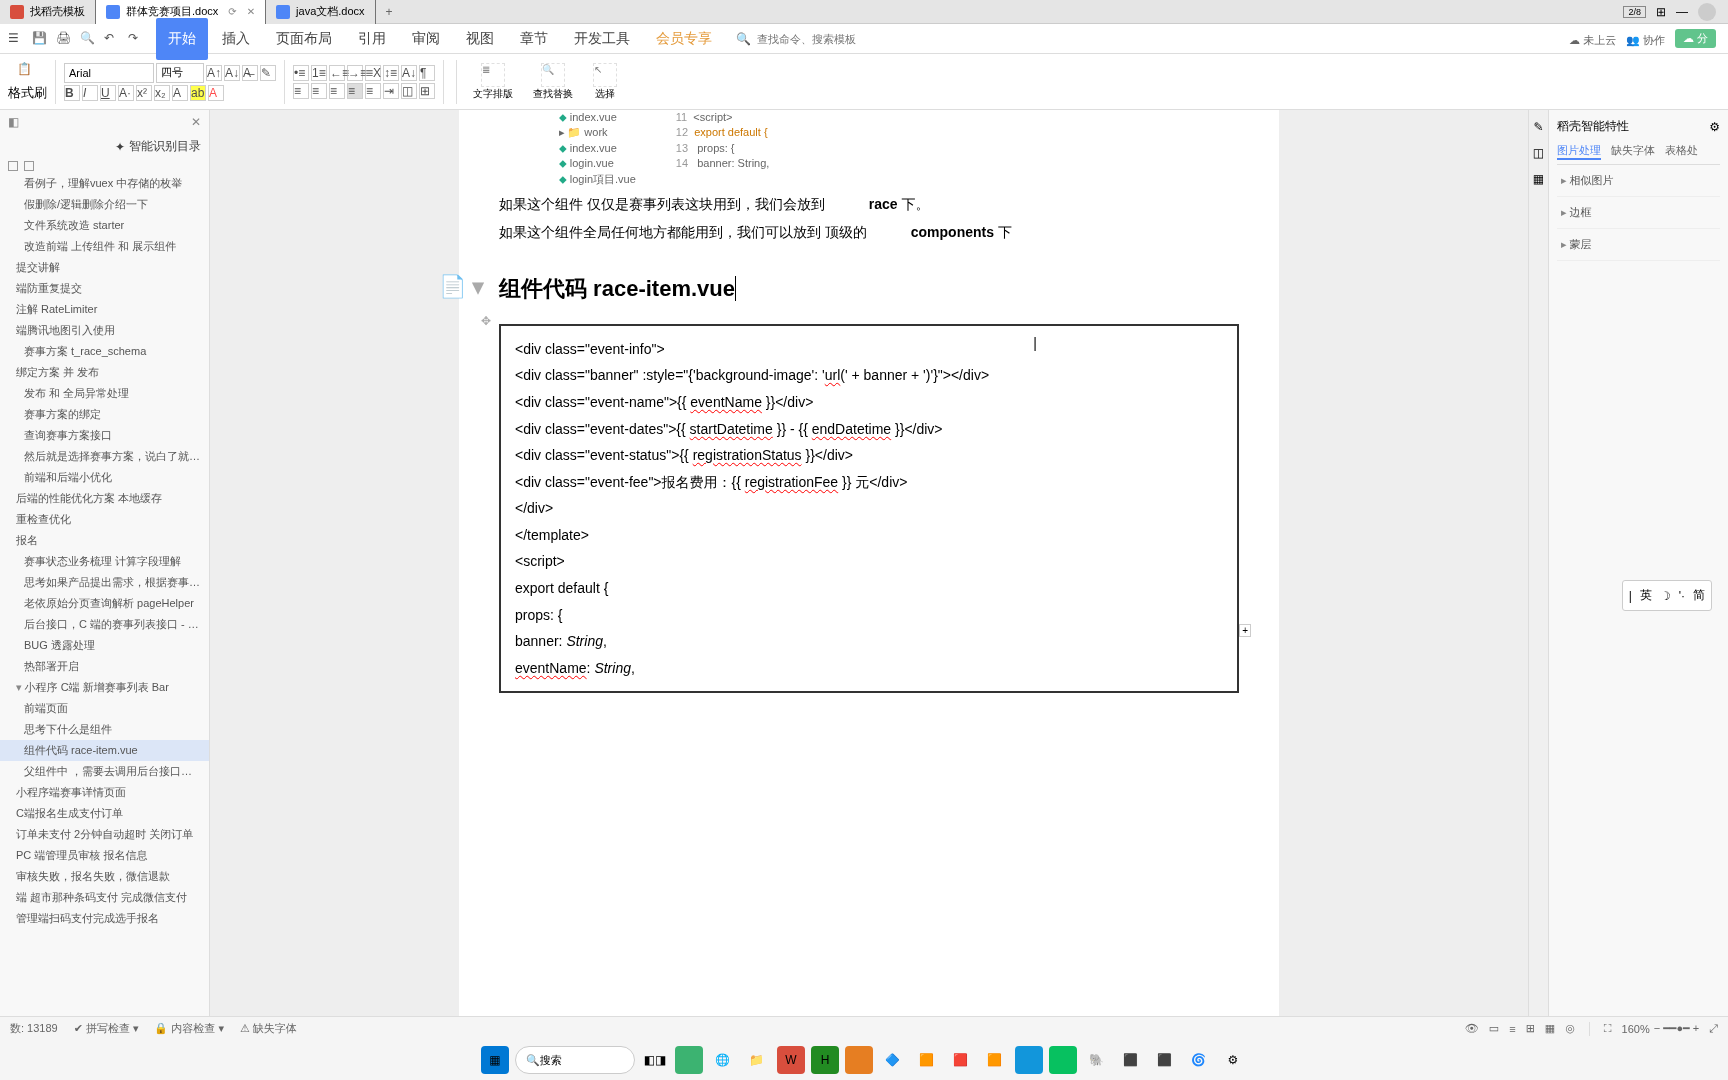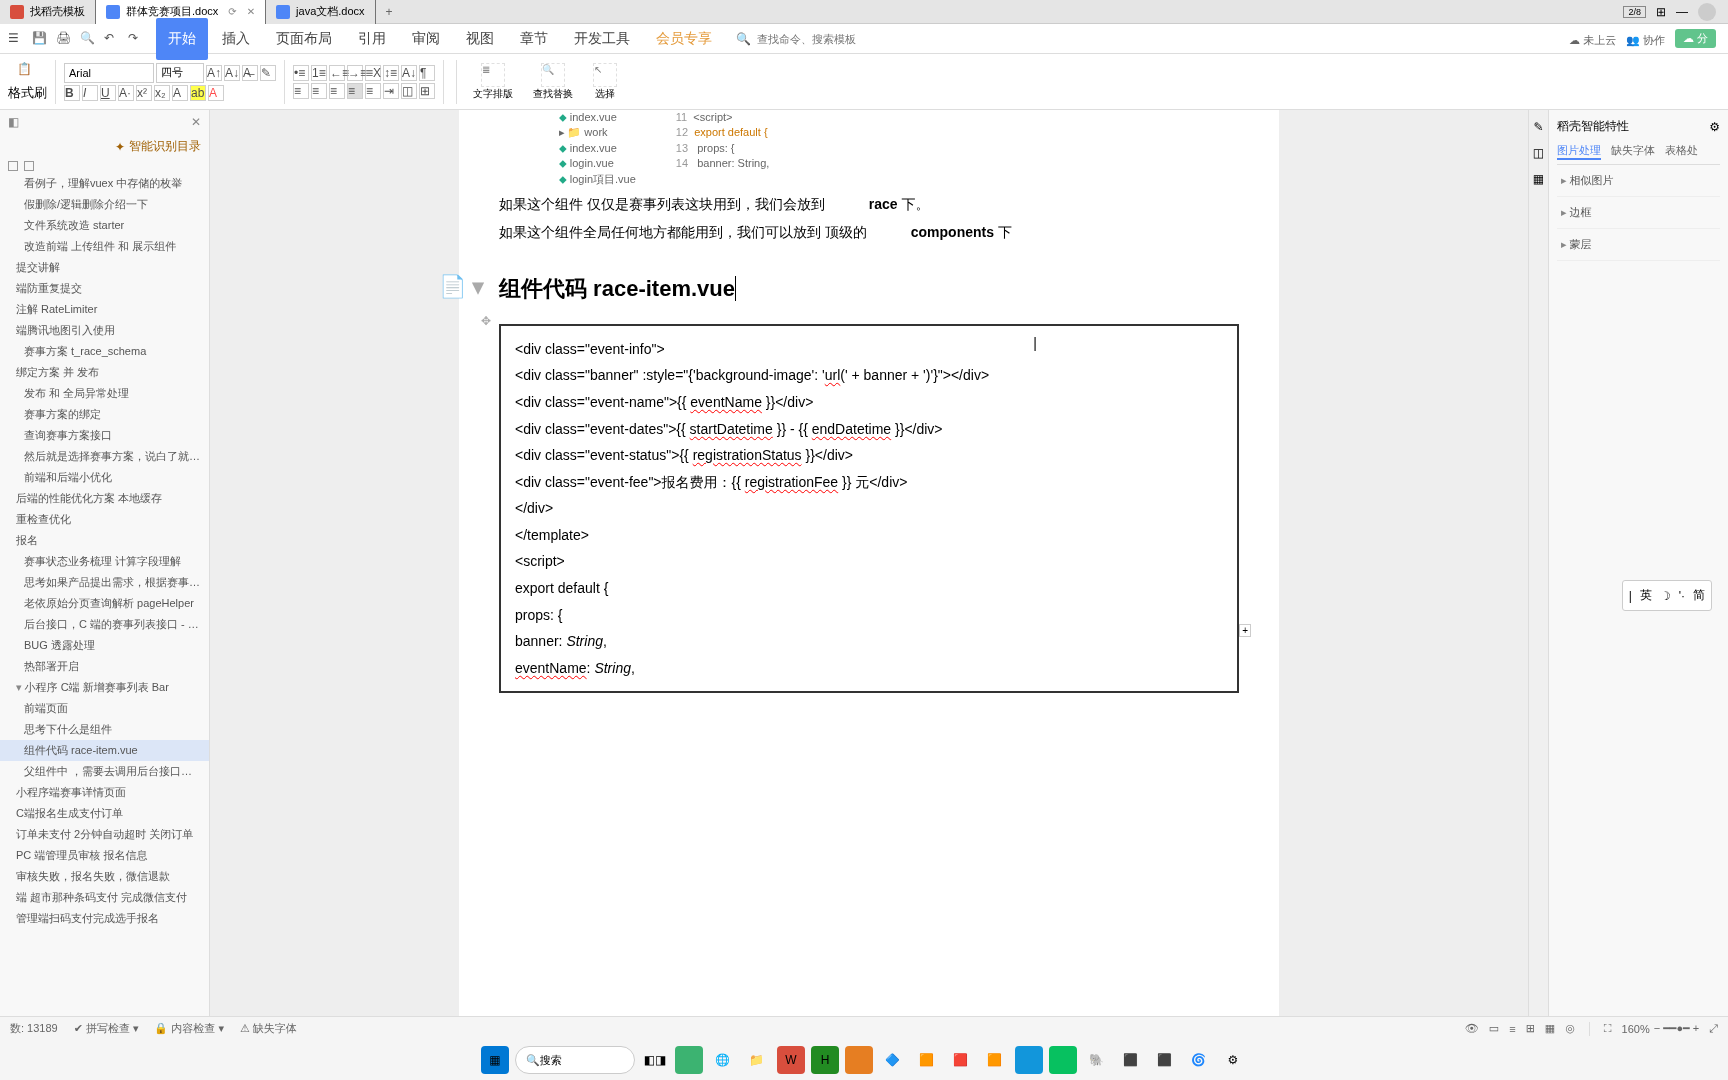--- a/index.html
+++ b/index.html
@@ -28,21 +28,21 @@
     .size-combo { width:48px; border:1px solid #ccc; height:20px; padding:0 4px; font-size:11px;}
     .ricon { width:16px; height:16px; display:inline-block; opacity:0.7; border:1px solid #bbb;}
     .style-gallery { display:flex; gap:2px;}
     .style-item { width:50px; height:36px; border:1px solid #ccc; display:flex; align-items:center; justify-content:center; font-size:9px; flex-direction:column;}
     .style-item .preview { font-weight:bold; font-size:12px;}
     .ribbon-btn { display:flex; flex-direction:column; align-items:center; padding:2px 8px; font-size:10px;}
     .ribbon-btn .ic { width:24px; height:24px; display:inline-block; opacity:0.6; border:1px dashed #ccc;}
     .workarea { display:flex; height: calc(100% - 24px - 30px - 56px - 24px - 40px); background:#eee;}
     .sidebar { width:210px; background:#f8f8f8; border-right:1px solid #ddd; overflow:hidden; display:flex; flex-direction:column;}
     .sidebar-head { height:24px; display:flex; align-items:center; justify-content:space-between; padding:0 8px;}
-    .outline-header { font-size:12px; padding:4px 8px; color: #a16207; display:flex; align-items:center; justify-content:flex-end; gap:4px;}
+    .outline-header { font-size:12px; padding:4px 8px; color: #404040; display:flex; align-items:center; justify-content:flex-end; gap:4px;}
     .outline-header::before { content:"✦"; }
     .outline { flex:1; overflow-y:auto; font-size:11px;}
     .oitem { padding:3px 8px 3px 16px; color:#555; cursor:pointer; white-space:nowrap; overflow:hidden; text-overflow:ellipsis;}
     .oitem.i2 { padding-left:24px;}
     .oitem.selected { background: rgb(220,230,247);}
     .oitem.expanded::before { content:"▾ "; color:#888;}
     .canvas { flex:1; background:#eee; display:flex; justify-content:center; overflow-y:auto; position:relative;}
     .page { width: 820px; background:#fff; margin:0; padding:0 40px; min-height:100%; position:relative;}
     .para { font-size:14px; margin:6px 0; line-height:1.6;}
     .para b { font-weight:bold;margin-left:40px;}

